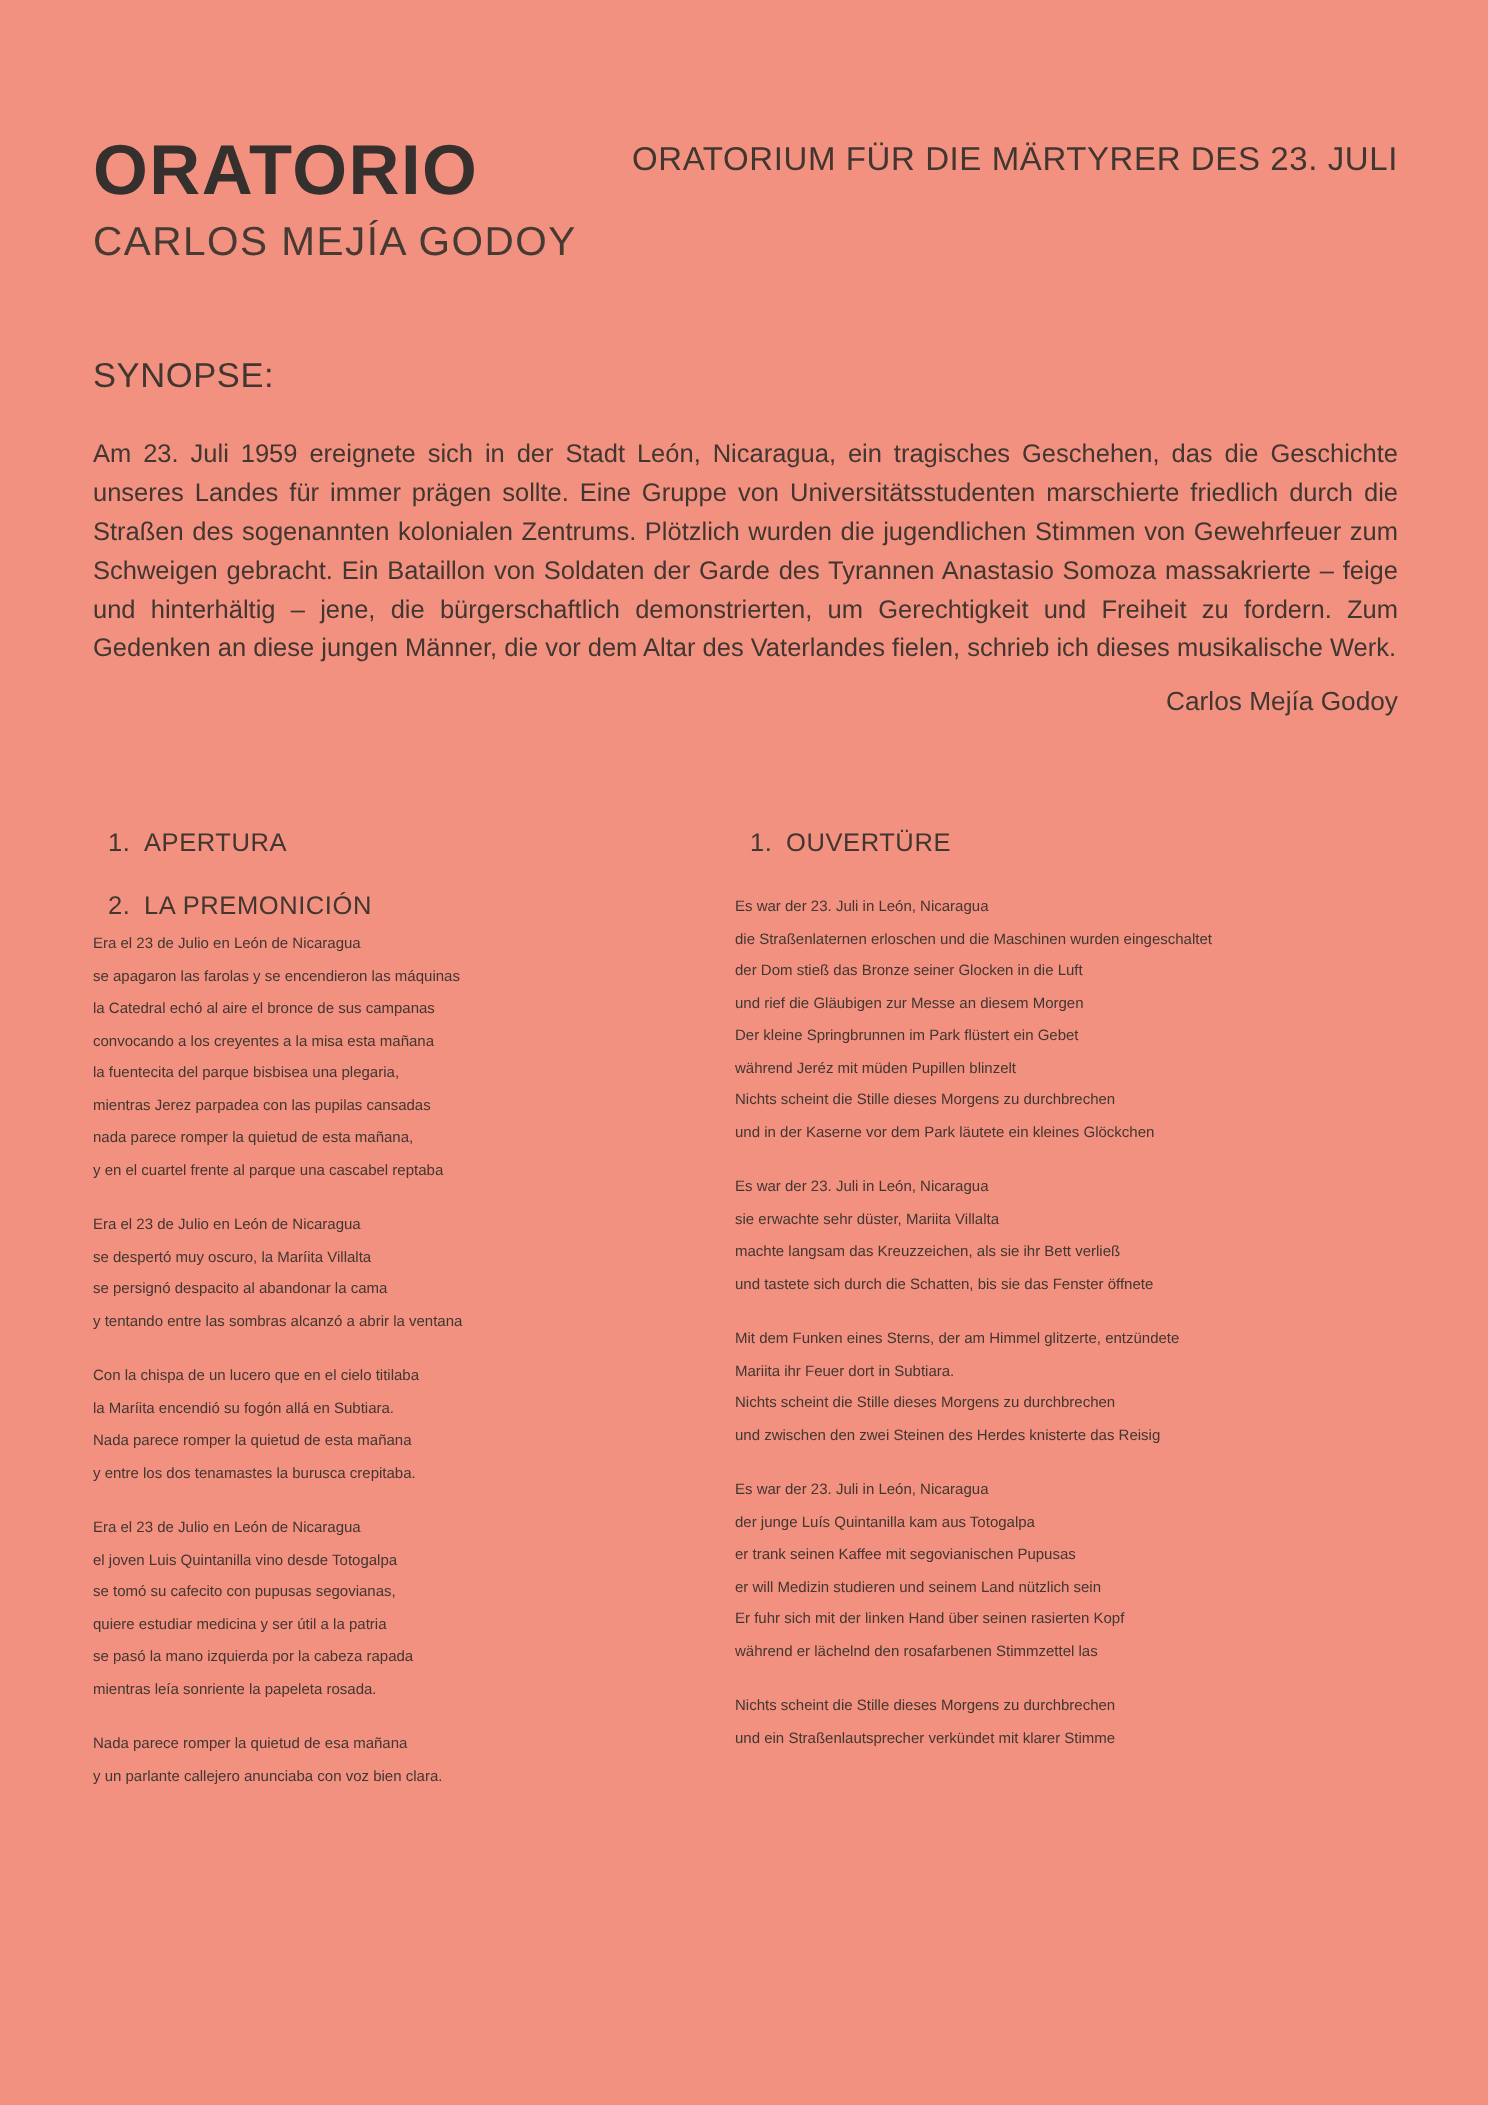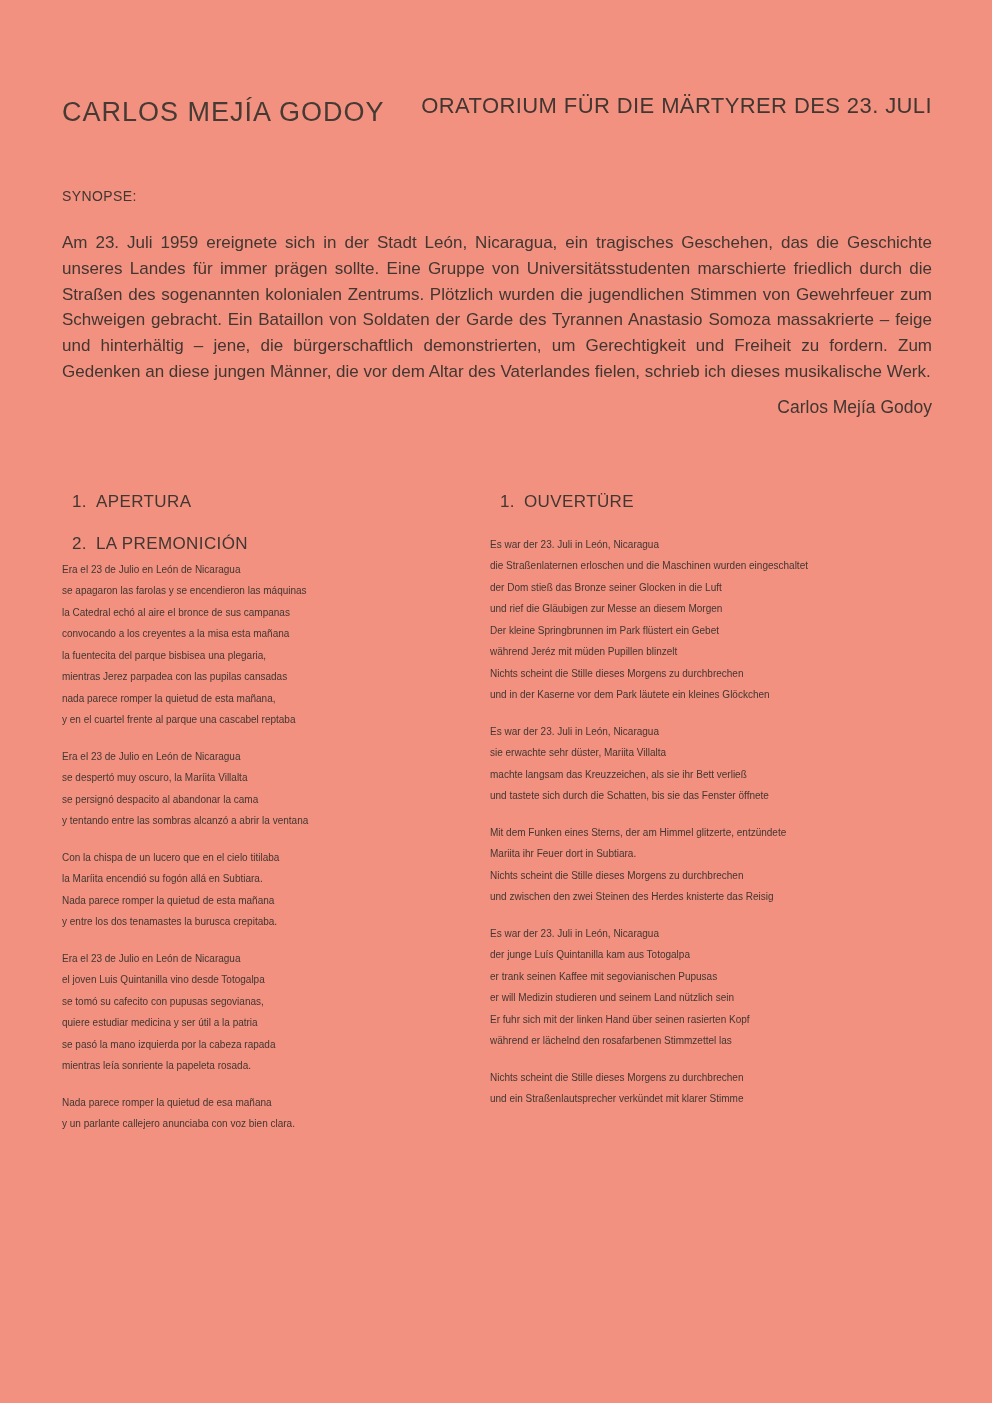--- a/index.html
+++ b/index.html
@@ -30,21 +30,21 @@
     font-size: 27px;
     letter-spacing: 1px;
     margin-top: 9px;
     color: #463a33;
   }
   .header-right { text-align: right; padding-top: 5px; }
   .de-title { font-size: 22px; letter-spacing: 0.4px; }
   .de-subtitle { font-size: 18px; margin-top: 13px; }
 
   .synopsis { margin-top: 60px; }
-  .syn-label { font-size: 14px; letter-spacing: 0.4px; }
+  .syn-label { font-size: 23px; letter-spacing: 0.4px; }
   .syn-text {
     margin: 26px 0 12px 0;
     font-size: 17px;
     line-height: 25.8px;
     text-align: justify;
   }
   .syn-attr { text-align: right; font-size: 17.5px; margin-top: 5px; }
 
   .columns {
     display: grid;
@@ -65,20 +65,21 @@
     margin: 0 0 15px 0;
   }
 </style>
 </head>
 <body>
 
 <div class="page">
 
   <div class="header">
     <div>
+      <h1 class="main-title">ORATORIO</h1>
       <div class="author">CARLOS MEJÍA GODOY</div>
     </div>
     <div class="header-right">
       <div class="de-title">ORATORIUM FÜR DIE MÄRTYRER DES 23. JULI</div>
     </div>
   </div>
 
   <div class="synopsis">
     <div class="syn-label">SYNOPSE:</div>
     <p class="syn-text">Am 23. Juli 1959 ereignete sich in der Stadt León, Nicaragua, ein tragisches Geschehen, das die Geschichte unseres Landes für immer prägen sollte. Eine Gruppe von Universitätsstudenten marschierte friedlich durch die Straßen des sogenannten kolonialen Zentrums. Plötzlich wurden die jugendlichen Stimmen von Gewehrfeuer zum Schweigen gebracht. Ein Bataillon von Soldaten der Garde des Tyrannen Anastasio Somoza massakrierte – feige und hinterhältig – jene, die bürgerschaftlich demonstrierten, um Gerechtigkeit und Freiheit zu fordern. Zum Gedenken an diese jungen Männer, die vor dem Altar des Vaterlandes fielen, schrieb ich dieses musikalische Werk.</p>

